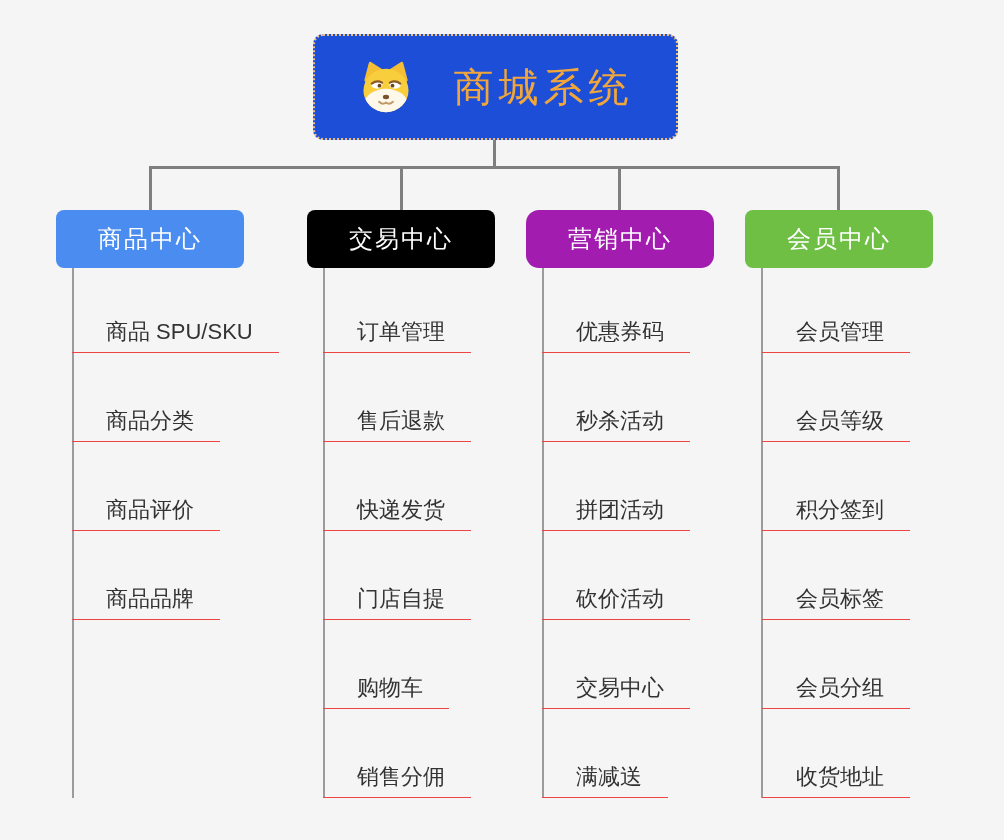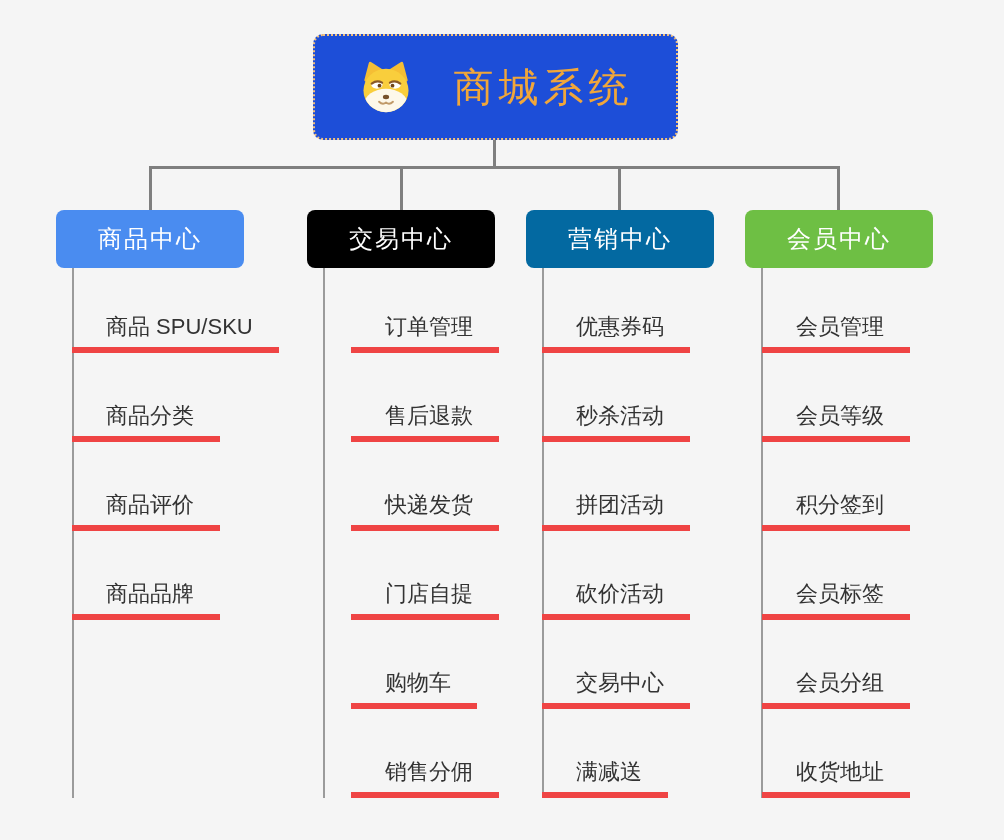--- a/index.html
+++ b/index.html
@@ -40,27 +40,27 @@
   .branch0 { left:56px; }  .branch1 { left:307px; }
   .branch2 { left:526px; } .branch3 { left:745px;text-align:center; }
 
   
   .spine { position:absolute; top:268px; width:2px; height:530px; background:#9b9b9b; }
   .spine0 { left:72px; }  .spine1 { left:323px; }
   .spine2 { left:542px; } .spine3 { left:761px; }
 
   
   .col { position:absolute; top:264px; }
-  .col0 { left:72px; }  .col1 { left:323px;padding-left:28px; }
+  .col0 { left:72px; }  .col1 { left:323px; }
   .col2 { left:542px; } .col3 { left:717px;margin-left:45px; }
   .leaf { height:89px; box-sizing:border-box; display:flex; align-items:flex-end; }
   .leaf-label {
     display:inline-block; white-space:nowrap;
     padding:0 26px 7px 34px;
-    border-bottom:6px solid #ef4444;
+    border-bottom:1px solid #ef4444;
     font-size:22px; color:#333333; line-height:1.2;
   }
 </style>
 </head>
 <body>
 
 <div id="canvas">
 
   <div class="root-node" style="border-color: rgb(241, 192, 124); background-color: #1d4ed8; gap: 40px;">
     <span style="display:inline-flex;">
@@ -89,21 +89,21 @@
 
   <div class="line stub"></div>
   <div class="line hline"></div>
   <div class="line drop drop0"></div>
   <div class="line drop drop1"></div>
   <div class="line drop drop2"></div>
   <div class="line drop drop3"></div>
 
   <div class="branch branch0" style="background-color: rgb(74, 140, 240);">商品中心</div>
   <div class="branch branch1" style="background-color: #000000;">交易中心</div>
-  <div class="branch branch2" style="background-color: #0369a1;">营销中心</div>
+  <div class="branch branch2" style="background-color: #a21caf; border-radius: 13px;">营销中心</div>
   <div class="branch branch3" style="background-color: rgb(110, 191, 68);">会员中心</div>
 
   <div class="spine spine0"></div>
   <div class="spine spine1"></div>
   <div class="spine spine2"></div>
   <div class="spine spine3"></div>
 
   <div class="col col0">
     <div class="leaf">
         <span class="leaf-label">商品 SPU/SKU</span>

